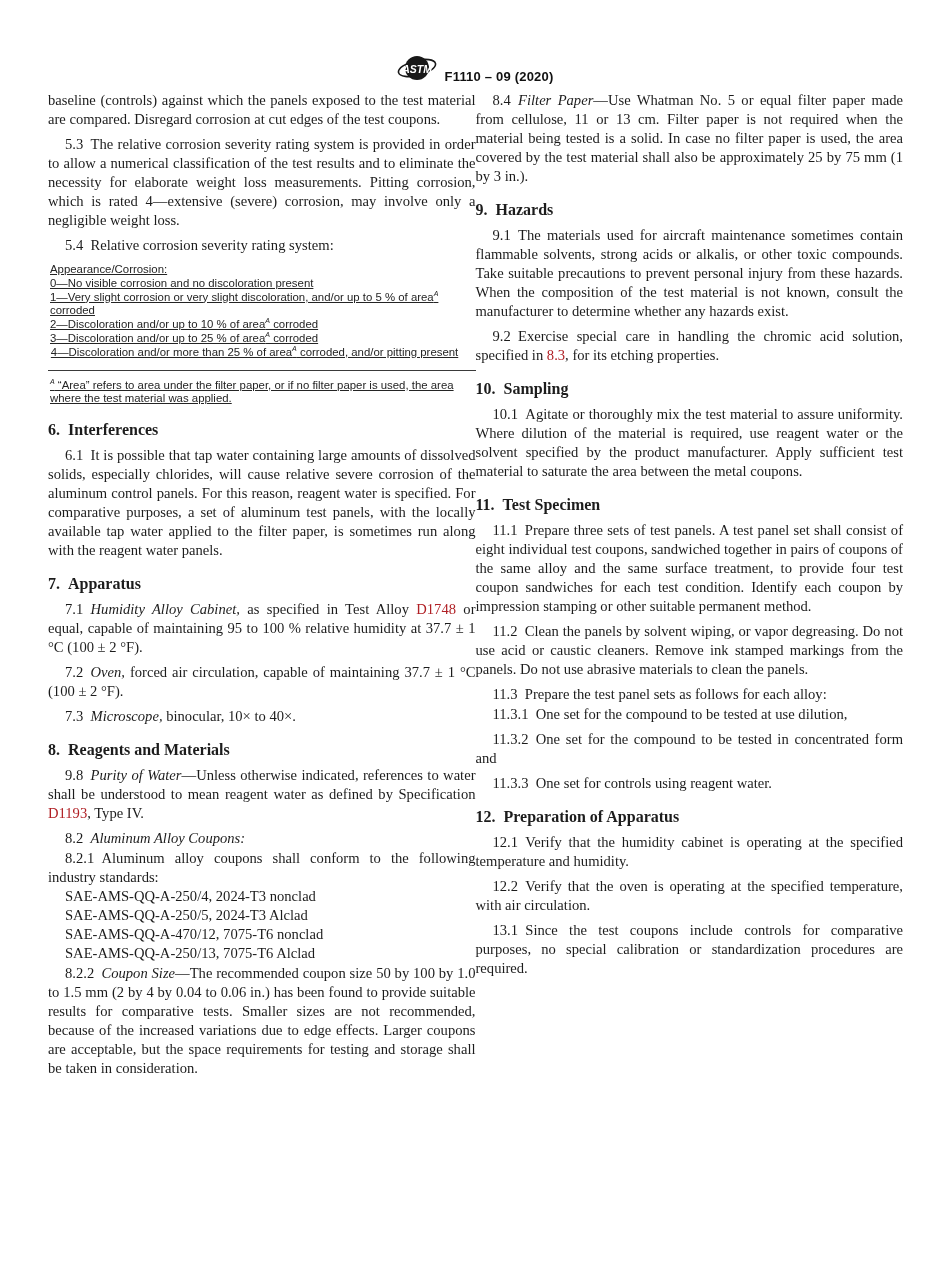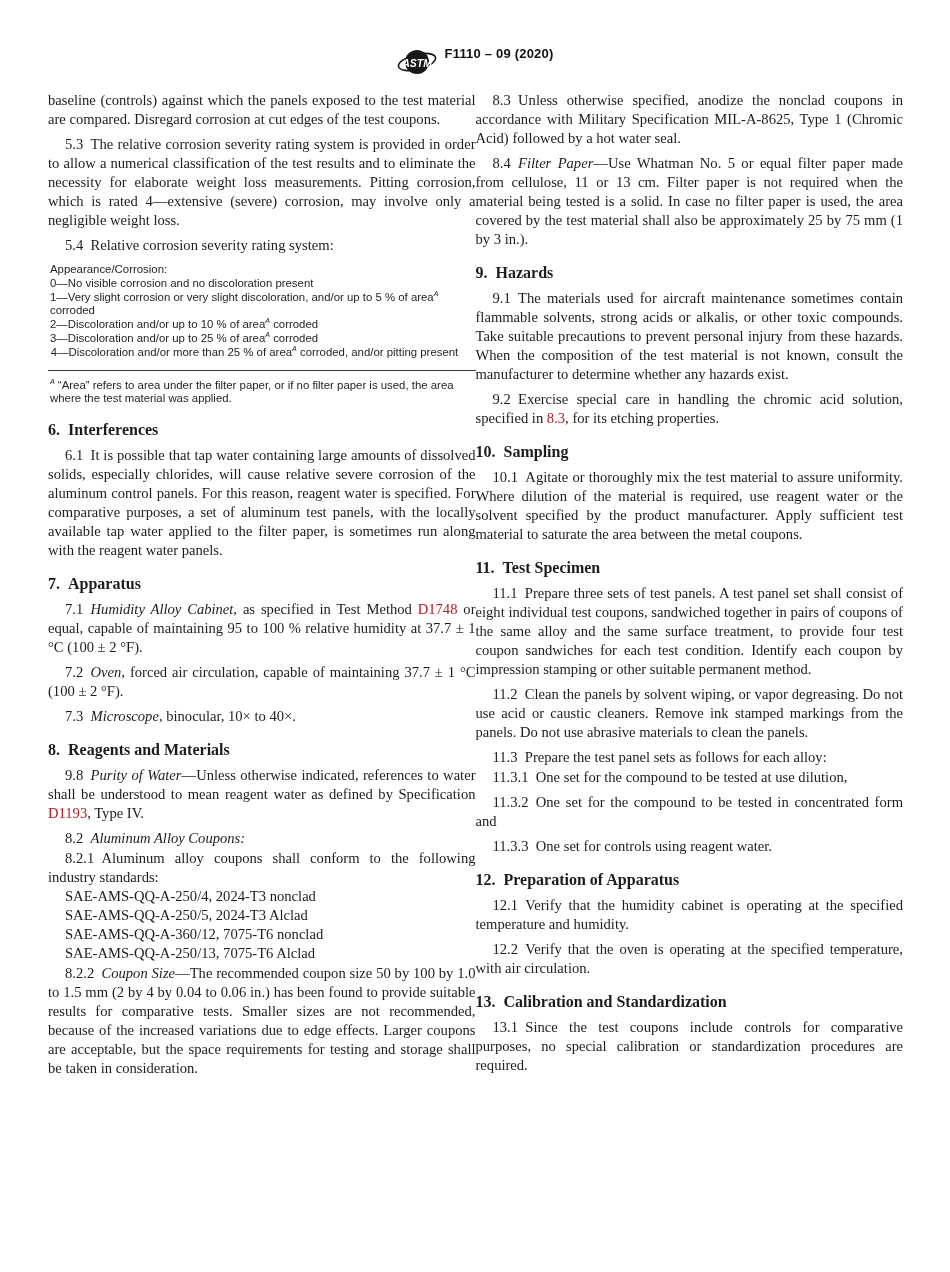--- a/index.html
+++ b/index.html
@@ -9,21 +9,21 @@
     font-family: "Liberation Serif", serif;
     color: var(--text, #1c1c1c);
     position: relative;
     overflow: hidden;
   }
   .page { width: 950px; height: 1272px; position: relative; }
 
   
   .hdr {
     margin-top: 46px;
-    display: flex; align-items: flex-start; justify-content: center; gap: 8px;
+    display: flex; align-items: flex-end; justify-content: center; gap: 8px;
     height: 38px;
   }
   .hdr .logo { display: inline-flex; }
   .hdr .designation {
     font-family: "Liberation Sans", sans-serif;
     font-weight: bold; font-size: 13px; color: #111; letter-spacing: .2px;
   }
 
   
   .columns {
@@ -50,20 +50,21 @@
 
   em { font-style: italic; }
   .ref-link { color: var(--link, #b02025); cursor: pointer; }
 
   
   .rating-table {
     font-family: "Liberation Sans", sans-serif;
     font-size: 11.4px; line-height: 13.8px;
     color: #242424;
     margin: 8px 0 13px 0;
+    text-decoration: underline;
   }
   .t-line { padding-left: 2px; }
   .t-line.hang { padding-left: 2.6em; text-indent: -2.35em; }
   .t-rule {
     border: none; border-top: 1.2px solid #3a3a3a;
     margin: 10px 0 8px 0; width: 100%;
   }
   .t-footnote { padding-left: 2px; }
   sup.fn-sup { font-style: italic; font-size: 0.62em; line-height: 0; vertical-align: super; }
 
@@ -98,51 +99,49 @@
           <div class="t-line"><span>1—Very slight corrosion or very slight discoloration, and/or up to 5 % of area</span><sup class="fn-sup">A</sup><span> corroded</span></div>
           <div class="t-line"><span>2—Discoloration and/or up to 10 % of area</span><sup class="fn-sup">A</sup><span> corroded</span></div>
           <div class="t-line"><span>3—Discoloration and/or up to 25 % of area</span><sup class="fn-sup">A</sup><span> corroded</span></div>
           <div class="t-line hang"><span>4—Discoloration and/or more than 25 % of area</span><sup class="fn-sup">A</sup><span> corroded, and/or pitting present</span></div>
           <hr class="t-rule">
           <div class="t-footnote"><sup class="fn-sup">A</sup><span> “Area” refers to area under the filter paper, or if no filter paper is used, the area where the test material was applied.</span></div>
         </div>
         <h2 class="sec">6. Interferences</h2>
         <p class="para"><span>6.1 It is possible that tap water containing large amounts of dissolved solids, especially chlorides, will cause relative severe corrosion of the aluminum control panels. For this reason, reagent water is specified. For comparative purposes, a set of aluminum test panels, with the locally available tap water applied to the filter paper, is sometimes run along with the reagent water panels.</span></p>
         <h2 class="sec">7. Apparatus</h2>
-        <p class="para"><span>7.1 </span><em>Humidity Alloy Cabinet,</em><span> as specified in Test Method </span><span class="ref-link">D1748</span><span> or equal, capable of maintaining 95 to 100 % relative humidity at 37.7 ± 1 °C (100 ± 2 °F).</span></p>
+        <p class="para"><span>7.1 </span><em>Humidity Alloy Cabinet,</em><span> as specified in Test Alloy </span><span class="ref-link">D1748</span><span> or equal, capable of maintaining 95 to 100 % relative humidity at 37.7 ± 1 °C (100 ± 2 °F).</span></p>
         <p class="para"><span>7.2 </span><em>Oven,</em><span> forced air circulation, capable of maintaining 37.7 ± 1 °C (100 ± 2 °F).</span></p>
         <p class="para"><span>7.3 </span><em>Microscope,</em><span> binocular, 10× to 40×.</span></p>
         <h2 class="sec">8. Reagents and Materials</h2>
         <p class="para"><span>9.8 </span><em>Purity of Water</em><span>—Unless otherwise indicated, references to water shall be understood to mean reagent water as defined by Specification </span><span class="ref-link">D1193</span><span>, Type IV.</span></p>
         <p class="para"><span>8.2 </span><em>Aluminum Alloy Coupons:</em></p>
         <p class="para tight"><span>8.2.1 Aluminum alloy coupons shall conform to the following industry standards:</span></p>
         <div class="spec-list">
           <div class="spec-item">SAE-AMS-QQ-A-250/4, 2024-T3 nonclad</div>
           <div class="spec-item">SAE-AMS-QQ-A-250/5, 2024-T3 Alclad</div>
-          <div class="spec-item">SAE-AMS-QQ-A-360/12, 7075-T6 nonclad</div>
+          <div class="spec-item">SAE-AMS-QQ-A-470/12, 7075-T6 nonclad</div>
           <div class="spec-item">SAE-AMS-QQ-A-250/13, 7075-T6 Alclad</div>
         </div>
         <p class="para tight"><span>8.2.2 </span><em>Coupon Size</em><span>—The recommended coupon size 50 by 100 by 1.0 to 1.5 mm (2 by 4 by 0.04 to 0.06 in.) has been found to provide suitable results for comparative tests. Smaller sizes are not recommended, because of the increased variations due to edge effects. Larger coupons are acceptable, but the space requirements for testing and storage shall be taken in consideration.</span></p>
       </div>
     <div class="col" id="col-right">
-        <p class="para"><span>8.3 Unless otherwise specified, anodize the nonclad coupons in accordance with Military Specification MIL-A-8625, Type 1 (Chromic Acid) followed by a hot water seal.</span></p>
         <p class="para"><span>8.4 </span><em>Filter Paper</em><span>—Use Whatman No. 5 or equal filter paper made from cellulose, 11 or 13 cm. Filter paper is not required when the material being tested is a solid. In case no filter paper is used, the area covered by the test material shall also be approximately 25 by 75 mm (1 by 3 in.).</span></p>
         <h2 class="sec">9. Hazards</h2>
         <p class="para"><span>9.1 The materials used for aircraft maintenance sometimes contain flammable solvents, strong acids or alkalis, or other toxic compounds. Take suitable precautions to prevent personal injury from these hazards. When the composition of the test material is not known, consult the manufacturer to determine whether any hazards exist.</span></p>
         <p class="para"><span>9.2 Exercise special care in handling the chromic acid solution, specified in </span><span class="ref-link">8.3</span><span>, for its etching properties.</span></p>
         <h2 class="sec">10. Sampling</h2>
         <p class="para"><span>10.1 Agitate or thoroughly mix the test material to assure uniformity. Where dilution of the material is required, use reagent water or the solvent specified by the product manufacturer. Apply sufficient test material to saturate the area between the metal coupons.</span></p>
         <h2 class="sec">11. Test Specimen</h2>
         <p class="para"><span>11.1 Prepare three sets of test panels. A test panel set shall consist of eight individual test coupons, sandwiched together in pairs of coupons of the same alloy and the same surface treatment, to provide four test coupon sandwiches for each test condition. Identify each coupon by impression stamping or other suitable permanent method.</span></p>
         <p class="para"><span>11.2 Clean the panels by solvent wiping, or vapor degreasing. Do not use acid or caustic cleaners. Remove ink stamped markings from the panels. Do not use abrasive materials to clean the panels.</span></p>
         <p class="para"><span>11.3 Prepare the test panel sets as follows for each alloy:</span></p>
         <p class="para tight"><span>11.3.1 One set for the compound to be tested at use dilution,</span></p>
         <p class="para"><span>11.3.2 One set for the compound to be tested in concentrated form and</span></p>
         <p class="para"><span>11.3.3 One set for controls using reagent water.</span></p>
         <h2 class="sec">12. Preparation of Apparatus</h2>
         <p class="para"><span>12.1 Verify that the humidity cabinet is operating at the specified temperature and humidity.</span></p>
         <p class="para"><span>12.2 Verify that the oven is operating at the specified temperature, with air circulation.</span></p>
-        <h2 class="sec">13. Calibration and Standardization</h2>
         <p class="para"><span>13.1 Since the test coupons include controls for comparative purposes, no special calibration or standardization procedures are required.</span></p>
       </div>
   </div>
 
 </div>
 
 </body></html>

